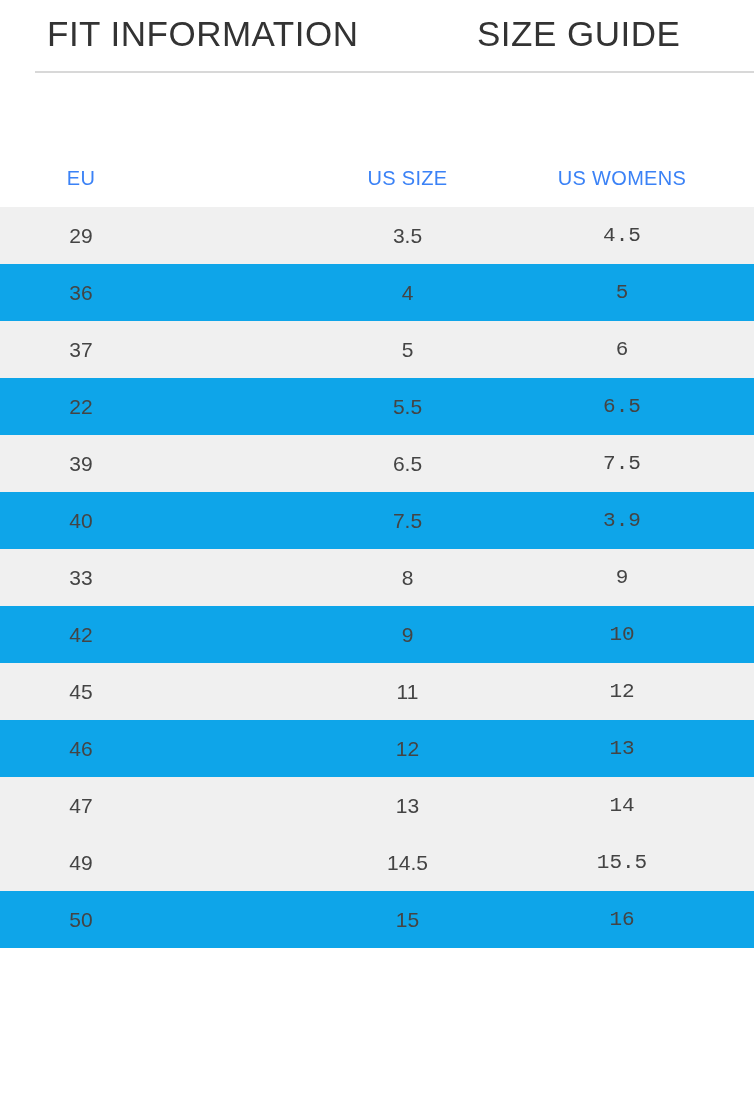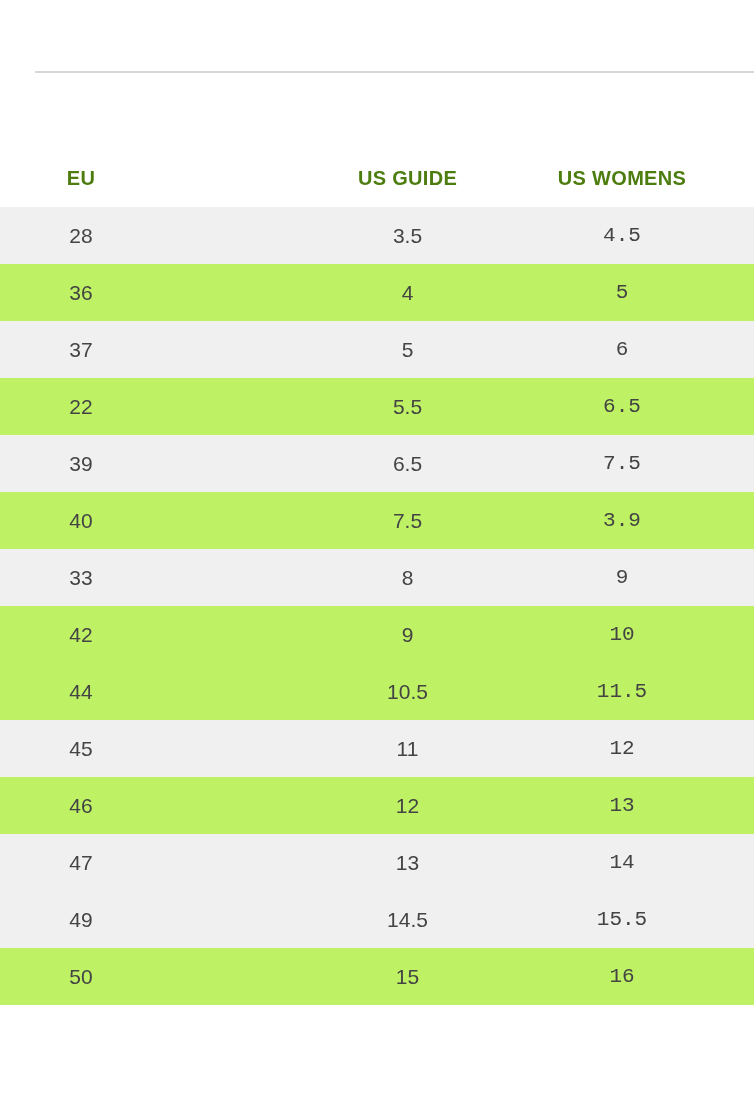--- a/index.html
+++ b/index.html
@@ -75,23 +75,23 @@
     border-collapse: collapse;
     table-layout: fixed;
   }
   .size-table col.c-eu     { width: 325px; }
   .size-table col.c-men    { width: 165px; }
   .size-table col.c-women  { width: 264px; }
 
   .size-table thead th {
     height: 57px;
     font-size: 20px;
-    font-weight: bold;
+    font-weight: normal;
     letter-spacing: 0.3px;
-    color: #4d7c0f;
+    color: #3b82f6;
     text-align: center;
     vertical-align: middle;
     padding: 0;
     background: #ffffff;
     margin-left: 13px;
   }
   
   .size-table thead th.h-eu    { text-align: center; padding-right: 163px; }
   .size-table thead th.h-men   { text-align: center; }
   .size-table thead th.h-women { text-align: center; padding-right: 0px; }
@@ -105,51 +105,55 @@
     vertical-align: middle;
     padding: 0;
   }
   .size-table tbody td.d-eu    { padding-right: 163px; }
   .size-table tbody td.d-women { padding-right: 0px; font-family: Liberation Mono, monospace; }
 
   .size-table tbody tr.stripe td {
     background: #f0f0f0;
   }
   .size-table tbody tr.plain td {
-    background: #bef264;
+    background: #0ea5e9;
   }
   
   .size-table tbody tr td:first-child {
     background-clip: padding-box;
   }
 </style>
 </head>
 <body>
 
 <div id="page">
 
+  <div class="tabs">
+    <button class="tab tab-fit">FIT INFORMATION</button>
+    <button class="tab tab-size">SIZE GUIDE</button>
+  </div>
 
   <div class="header-divider"></div>
 
   <table class="size-table">
     <colgroup>
       <col class="c-eu">
       <col class="c-men">
       <col class="c-women">
     </colgroup>
     <thead>
       <tr>
         <th class="h-eu">EU</th>
-        <th class="h-men">US GUIDE</th>
+        <th class="h-men">US SIZE</th>
         <th class="h-women">US WOMENS</th>
       </tr>
     </thead>
     <tbody id="table-body">
         <tr class="stripe">
-          <td class="d-eu">28</td>
+          <td class="d-eu">29</td>
           <td class="d-men">3.5</td>
           <td class="d-women">4.5</td>
         </tr>
         <tr class="plain">
           <td class="d-eu">36</td>
           <td class="d-men">4</td>
           <td class="d-women">5</td>
         </tr>
         <tr class="stripe">
           <td class="d-eu">37</td>
@@ -174,25 +178,20 @@
         <tr class="stripe">
           <td class="d-eu">33</td>
           <td class="d-men">8</td>
           <td class="d-women">9</td>
         </tr>
         <tr class="plain">
           <td class="d-eu">42</td>
           <td class="d-men">9</td>
           <td class="d-women">10</td>
         </tr>
-        <tr class="plain">
-          <td class="d-eu">44</td>
-          <td class="d-men">10.5</td>
-          <td class="d-women">11.5</td>
-        </tr>
         <tr class="stripe">
           <td class="d-eu">45</td>
           <td class="d-men">11</td>
           <td class="d-women">12</td>
         </tr>
         <tr class="plain">
           <td class="d-eu">46</td>
           <td class="d-men">12</td>
           <td class="d-women">13</td>
         </tr>

